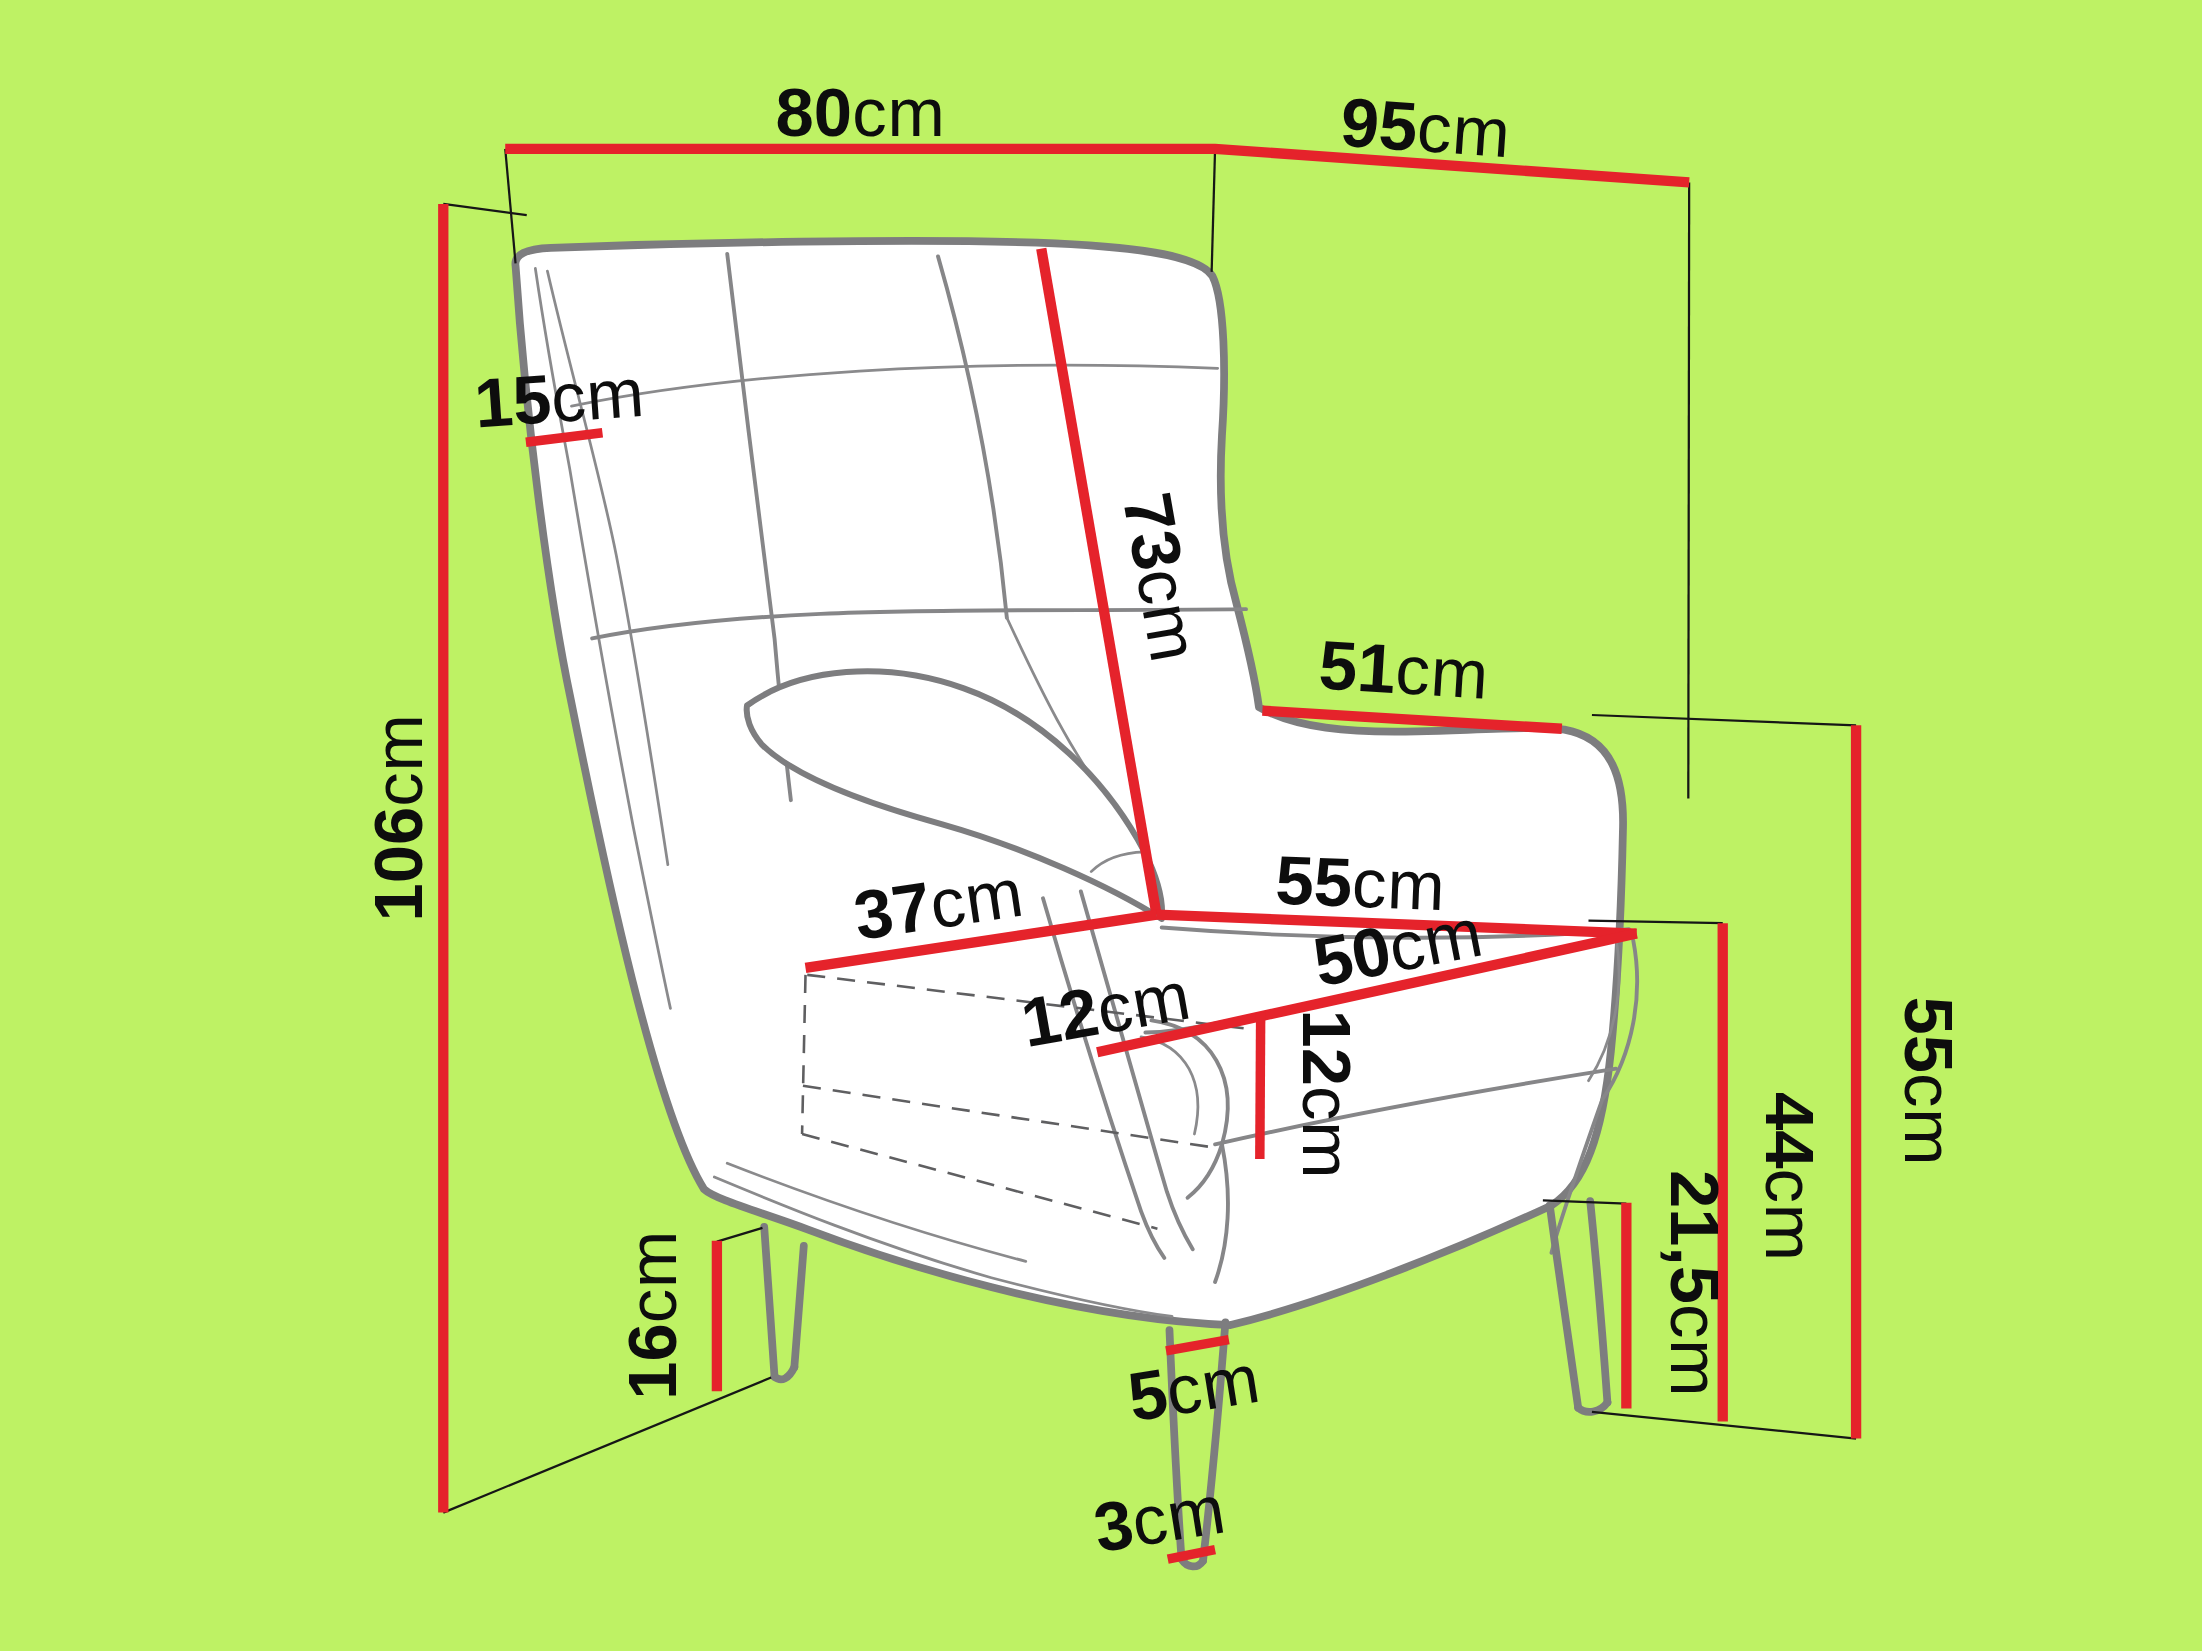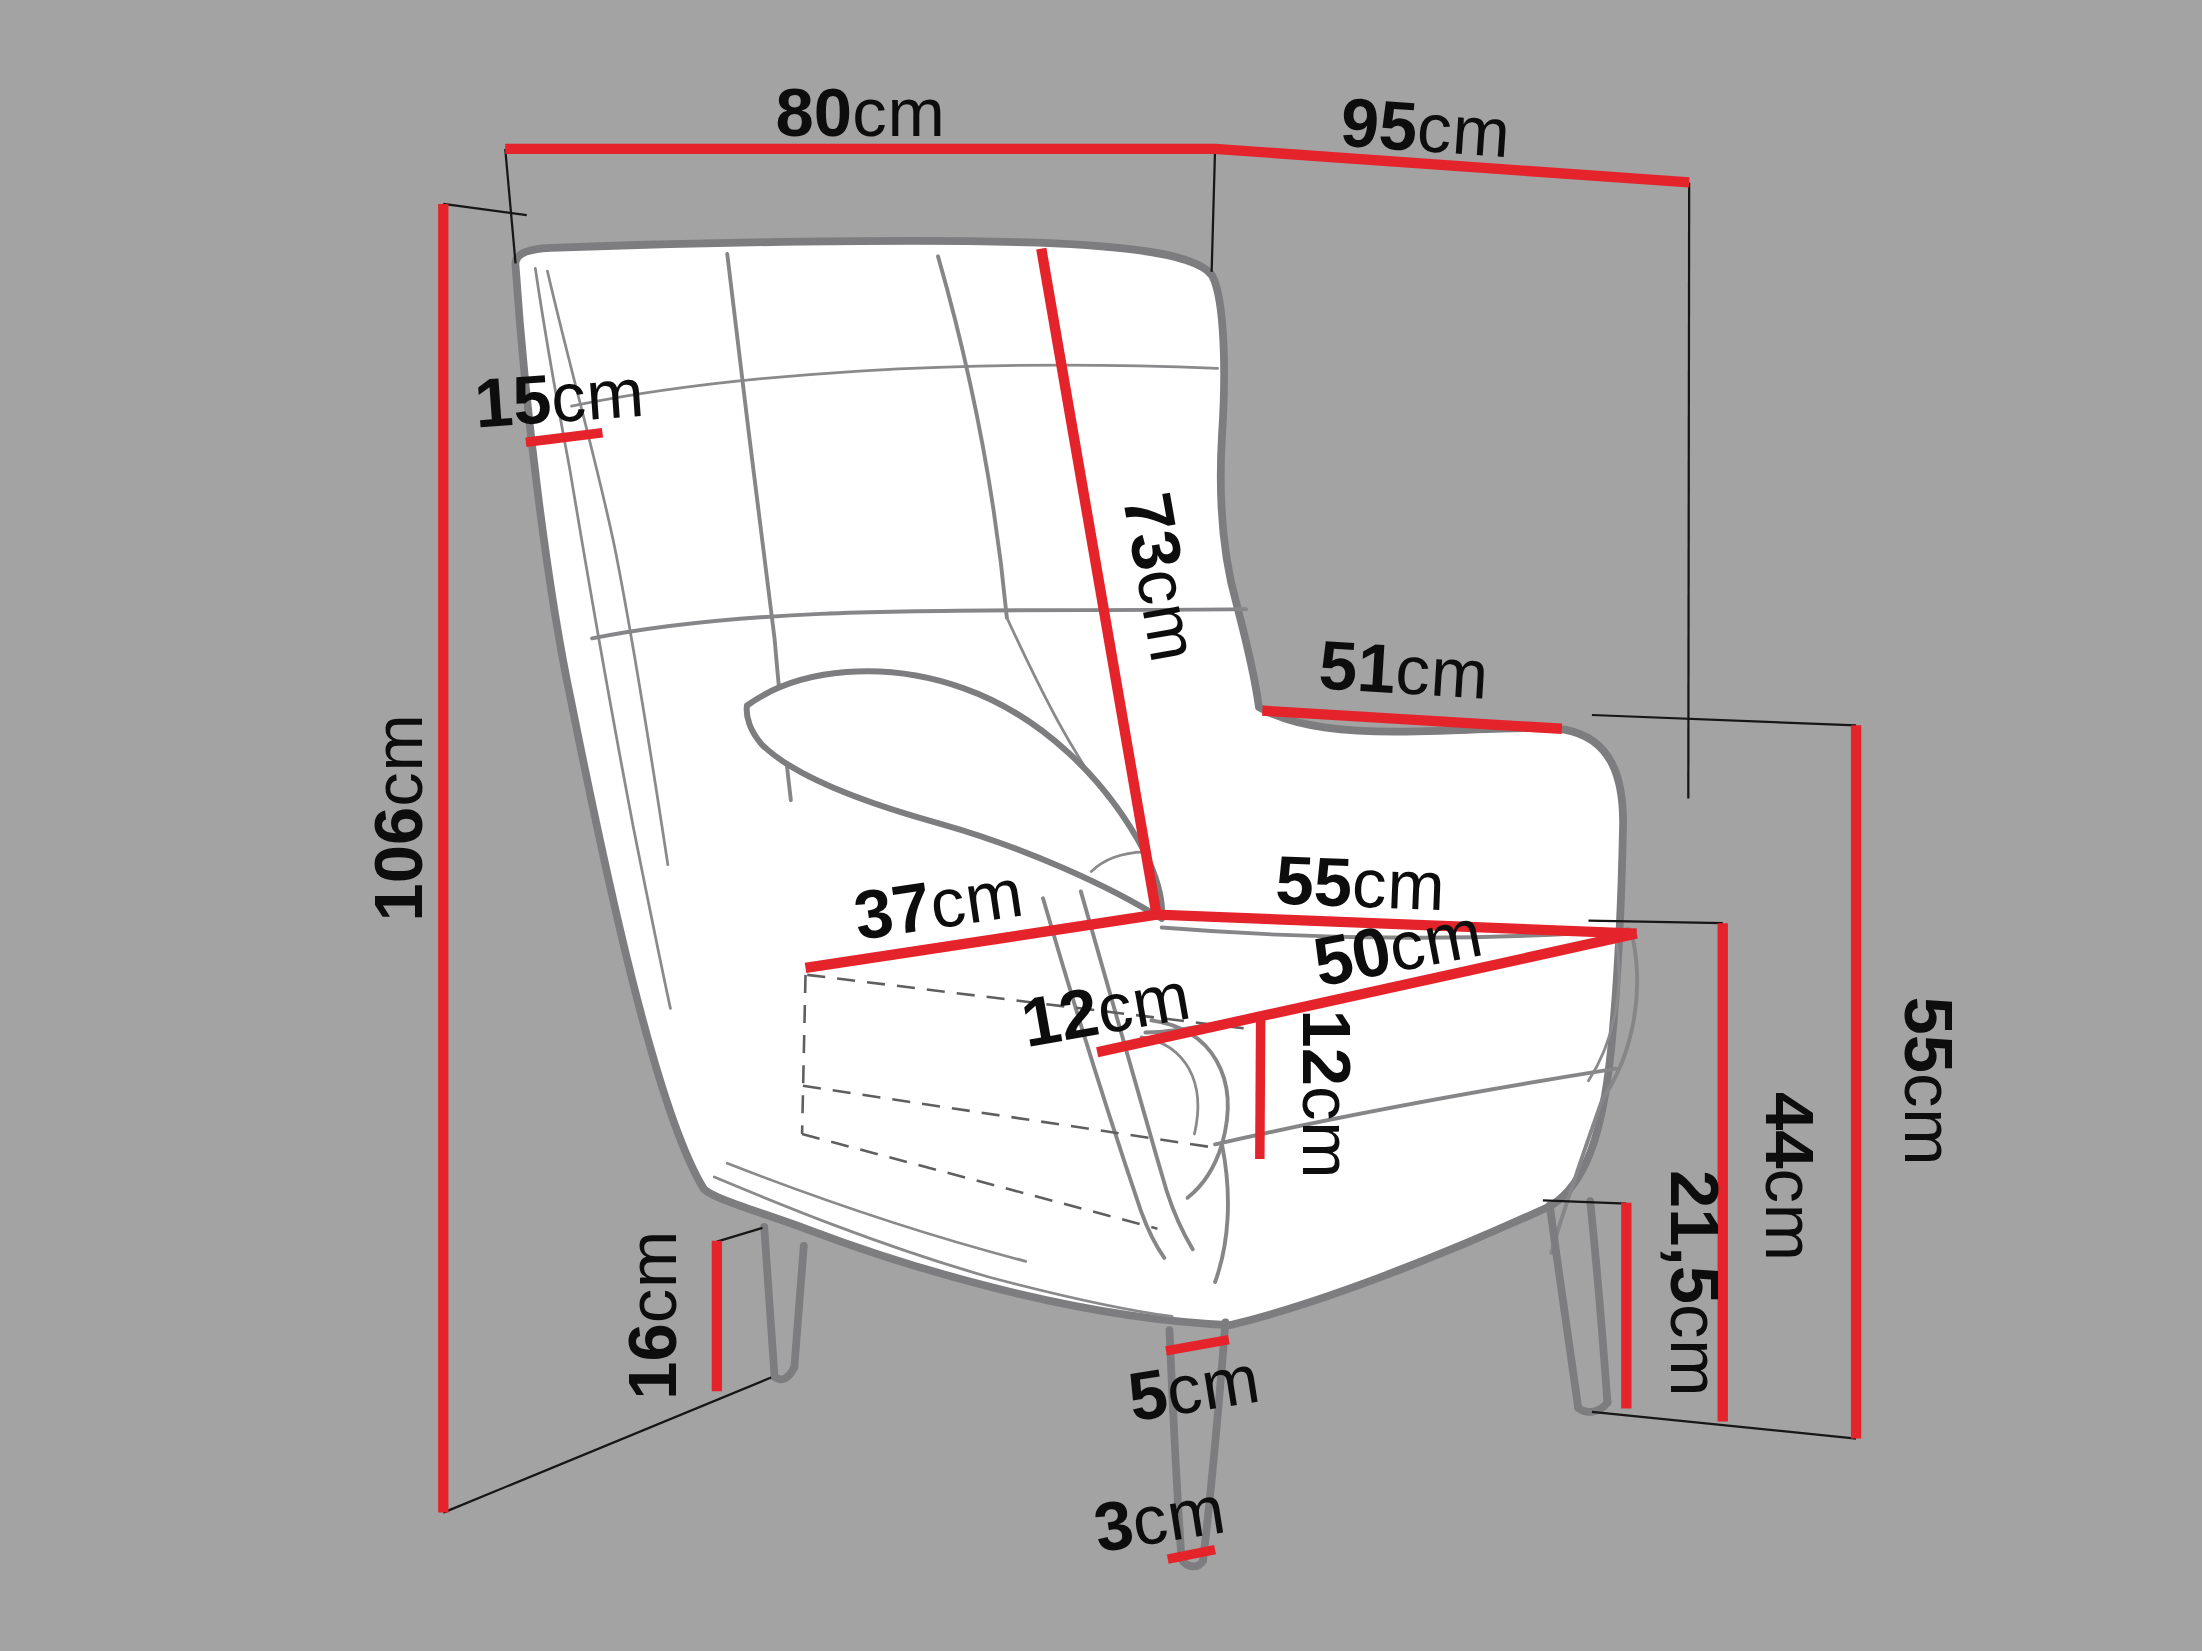--- a/index.html
+++ b/index.html
@@ -1,16 +1,16 @@
 <!DOCTYPE html>
 <html style="font-size:13.8px"><head>
 <meta charset="utf-8">
 <style>
   html,body{margin:0;padding:0;background:#ffffff;}
-  .stage{position:relative;width:2203px;height:1652px;background:#a3a3a3;overflow:hidden;
+  .stage{position:relative;width:2203px;height:1652px;background:#bef264;overflow:hidden;
          font-family:"Liberation Sans", sans-serif;}
   svg{display:block;width:100%;height:100%;}
   .chair-thick{fill:none;stroke:#7d7d7f;stroke-width:9;stroke-linecap:round;stroke-linejoin:round;}
   .chair-fill{fill:#ffffff;stroke:#7d7d7f;stroke-width:9;stroke-linejoin:round;}
   .chair-mid{fill:none;stroke:#868688;stroke-width:4.5;stroke-linecap:round;}
   .chair-thin{fill:none;stroke:#8a8a8c;stroke-width:3.2;stroke-linecap:round;}
   .pillow{fill:#ffffff;stroke:#7d7d7f;stroke-width:7;stroke-linejoin:round;}
   .hidden-edge{fill:none;stroke:#5f5f61;stroke-width:3;stroke-dasharray:21 14;}
   .dim{stroke:#e5232b;stroke-width:12;fill:none;stroke-linecap:butt;stroke-linejoin:miter;}
   .dim.tick{stroke-width:11;}

